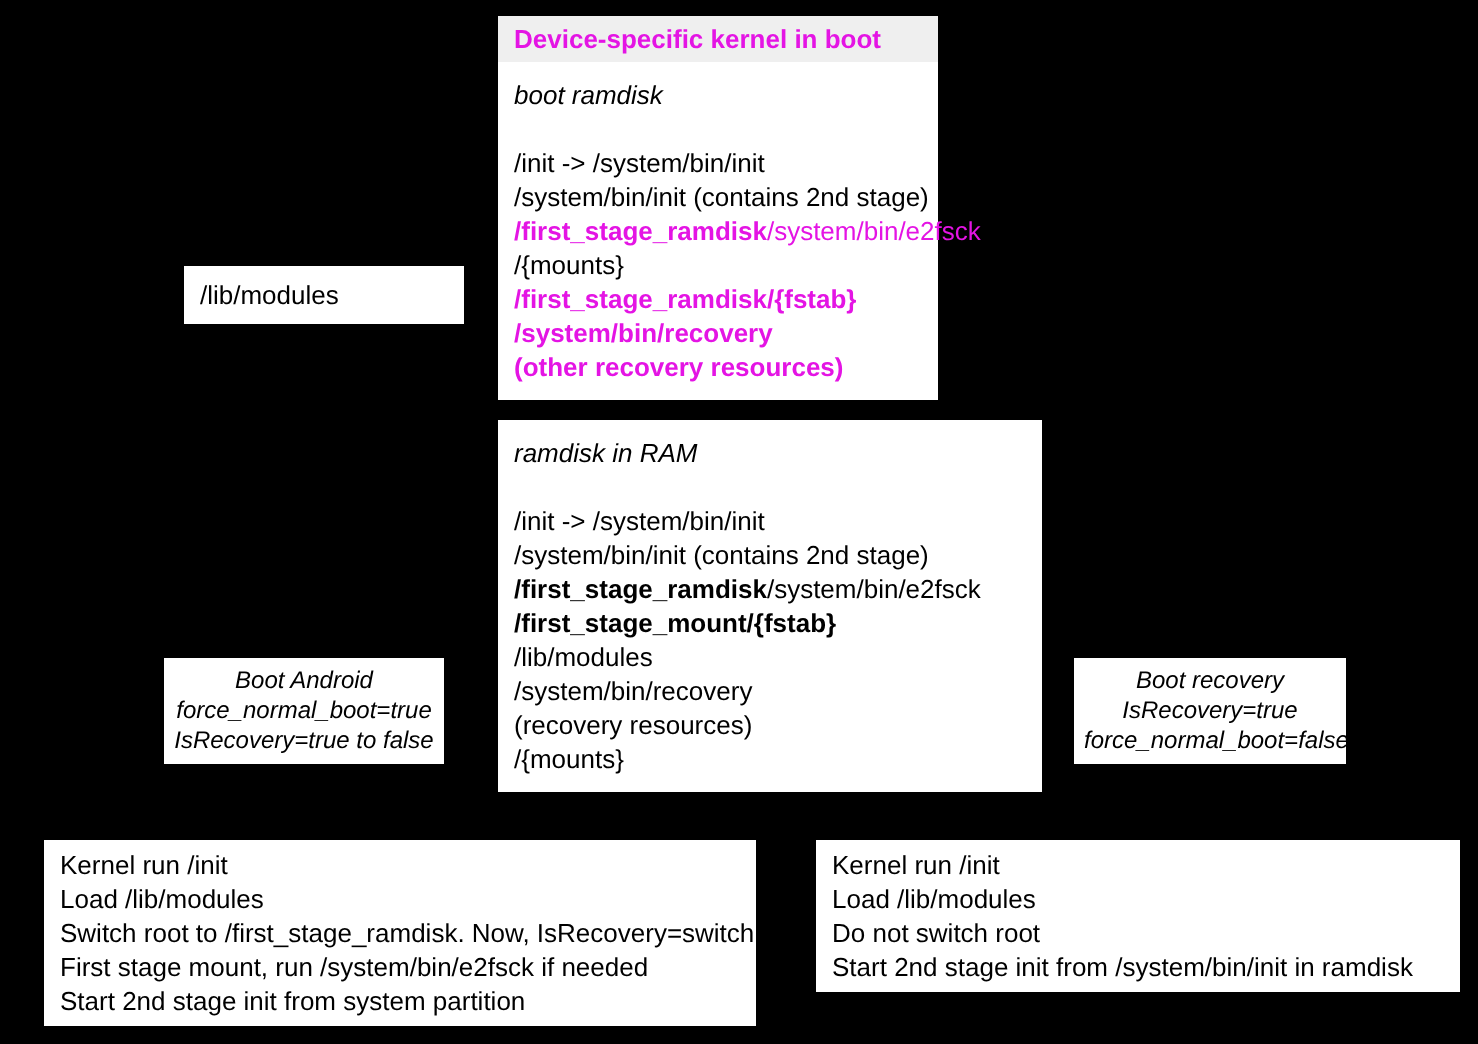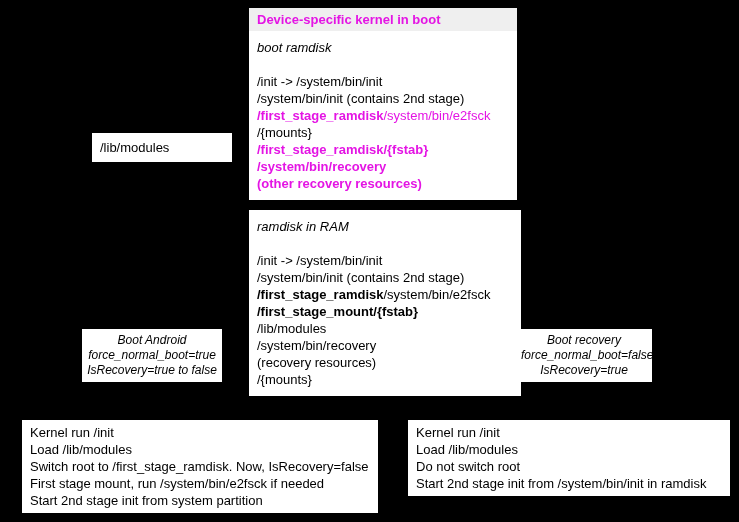--- a/index.html
+++ b/index.html
@@ -38,42 +38,42 @@
     font-style: italic;
     margin-bottom: 17px;
   }
 
   .line { white-space: nowrap; }
 
   .magenta { color: var(--accent-magenta, #e414e4); }
   .bold { font-weight: bold; }
 
   
-  .kernel-boot-box { left: 249px; top: 8px; width: 268px; }
+  .kernel-boot-box { left: 249px; top: 8px; width: 220px; }
 
   
   .vendor-boot-box { left: 92px; top: 133px; width: 140px; padding: 6px 8px; }
   .vendor-boot-box .box-title { margin-bottom: 12px; }
 
   
   .ramdisk-ram-box { left: 249px; top: 210px; width: 272px; padding: 8px; }
 
   
   .note {
     position: absolute;
     background: var(--box-background, #fff);
     color: var(--text, #000);
     font-size: 12px;
     line-height: 15px;
     font-style: italic;
     text-align: center;
     padding: 4px 5px;
   }
   .boot-android-note { left: 82px; top: 329px; width: 140px; }
-  .boot-recovery-note { left: 516px; top: 329px; width: 136px; }
+  .boot-recovery-note { left: 537px; top: 329px; width: 136px; }
 
   
   .steps-box {
     position: absolute;
     background: var(--box-background, #fff);
     color: var(--text, #000);
     font-size: 13px;
     line-height: 17px;
     padding: 4px 8px;
     margin-left: 14px;
@@ -117,28 +117,28 @@
   </div>
 
   <div class="note boot-android-note">
     <div>Boot Android</div>
     <div>force_normal_boot=true</div>
     <div>IsRecovery=true to false</div>
   </div>
 
   <div class="note boot-recovery-note">
     <div>Boot recovery</div>
+    <div>IsRecovery=true</div>
     <div>force_normal_boot=false</div>
-    <div>IsRecovery=true</div>
   </div>
 
   <div class="steps-box android-steps-box">
     <div class="line">Kernel run /init</div>
     <div class="line">Load /lib/modules</div>
-    <div class="line">Switch root to /first_stage_ramdisk. Now, IsRecovery=false</div>
+    <div class="line">Switch root to /first_stage_ramdisk. Now, IsRecovery=switch</div>
     <div class="line">First stage mount, run /system/bin/e2fsck if needed</div>
     <div class="line">Start 2nd stage init from system partition</div>
   </div>
 
   <div class="steps-box recovery-steps-box">
     <div class="line">Kernel run /init</div>
     <div class="line">Load /lib/modules</div>
     <div class="line">Do not switch root</div>
     <div class="line">Start 2nd stage init from /system/bin/init in ramdisk</div>
   </div>

